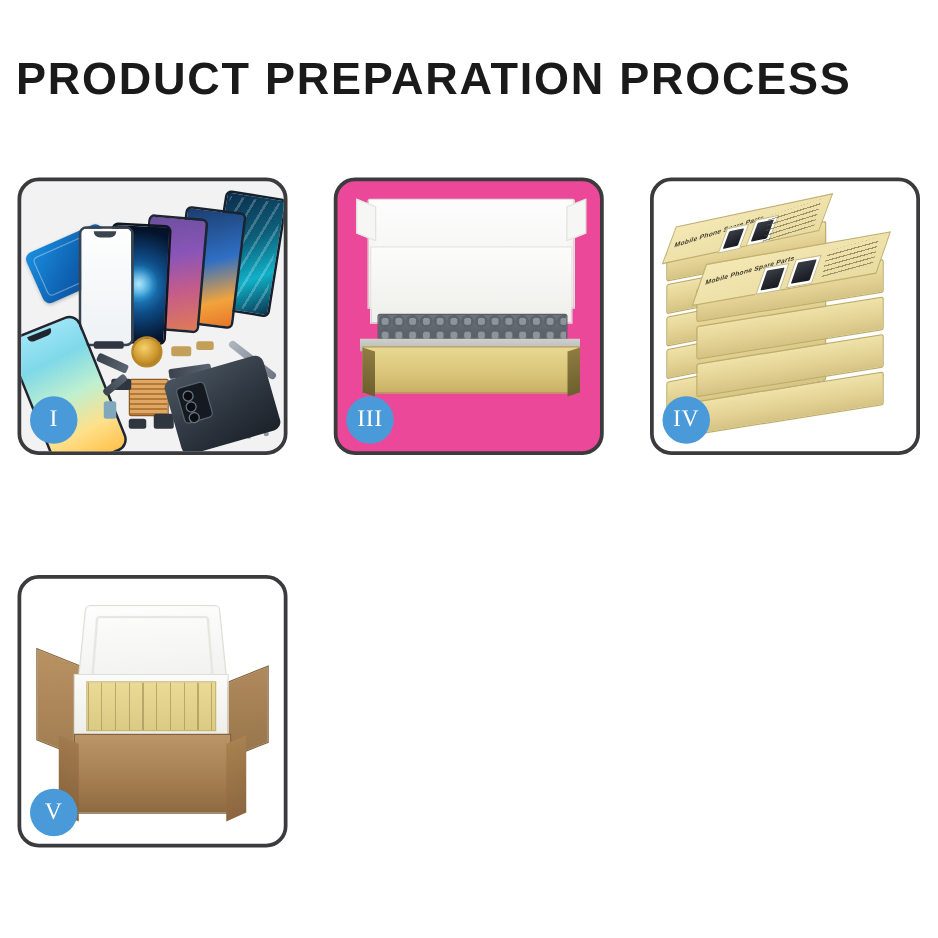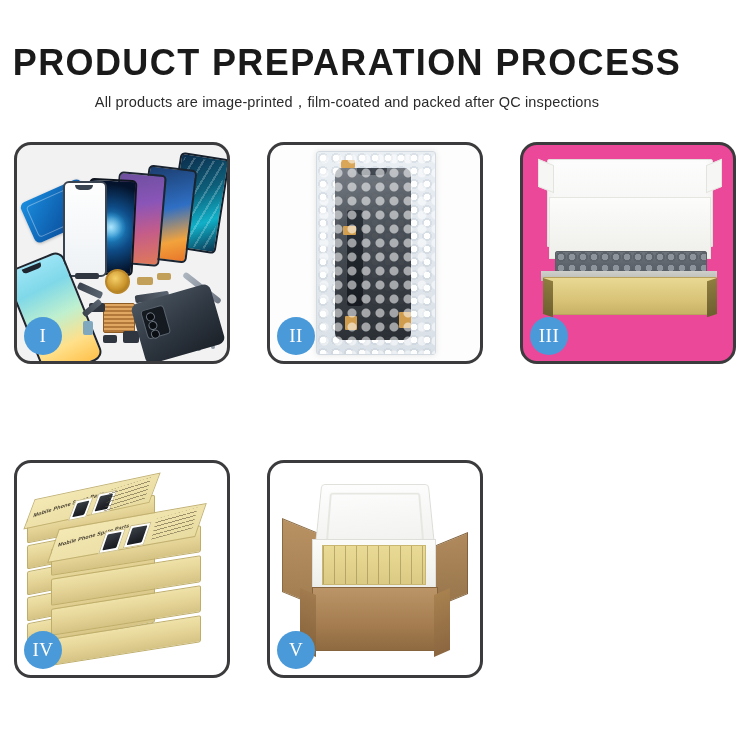--- a/index.html
+++ b/index.html
@@ -283,21 +283,20 @@
   .c-tab1 { left:44px; top:92px; width:17px; height:18px; transform: skewY(14deg); }
   .c-tab2 { left:46px; top:144px; width:17px; height:16px; transform: skewY(14deg); }
 </style>
 </head>
 <body>
 
 <div id="page">
 
   <div class="header">
     <div class="title">PRODUCT PREPARATION PROCESS</div>
-    <div class="subtitle">All products are image-printed，film-coated and packed after QC inspections</div>
   </div>
 
   <div class="grid">
 
     <div class="panel p1">
       <div class="panel-inner">
         <div class="blue-flex"></div>
         <div class="dark-chip"></div>
 
         <div class="ph ph-a"></div>
@@ -332,34 +331,20 @@
           <div class="cam">
               <i></i>
               <i></i>
               <i></i>
             </div>
         </div>
       </div>
       <div class="badge">I</div>
     </div>
 
-    <div class="panel p2">
-      <div class="panel-inner">
-        <div class="bubblebag">
-          <div class="screen-assy"></div>
-          <div class="assy-flex"></div>
-          <div class="tape" style="left:24px; top:8px;  width:14px; height:8px;"></div>
-          <div class="tape" style="left:26px; top:74px; width:13px; height:9px;"></div>
-          <div class="tape" style="left:28px; top:164px; width:12px; height:14px;"></div>
-          <div class="tape" style="left:82px; top:160px; width:12px; height:16px;"></div>
-          <div class="bubble-overlay"></div>
-        </div>
-      </div>
-      <div class="badge">II</div>
-    </div>
 
     <div class="panel p3">
       <div class="panel-inner">
         <div class="box3-lid"></div>
         <div class="box3-foam"></div>
         <div class="box3-contents"></div>
         <div class="box3-side"></div>
         <div class="box3-front"></div>
       </div>
       <div class="badge">III</div>

